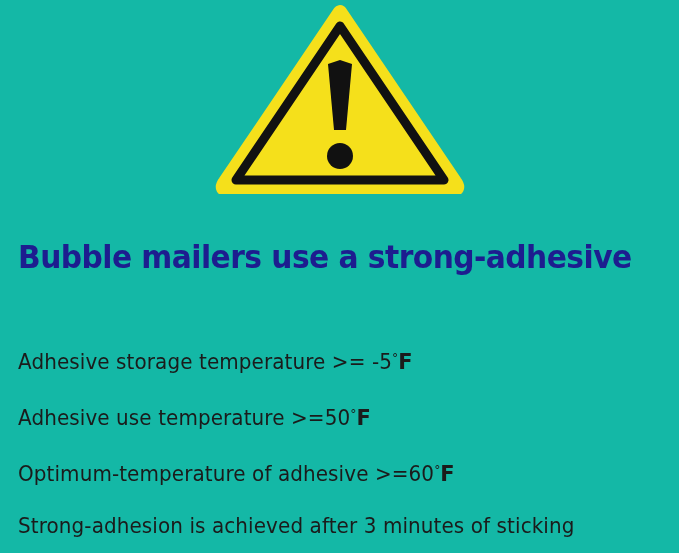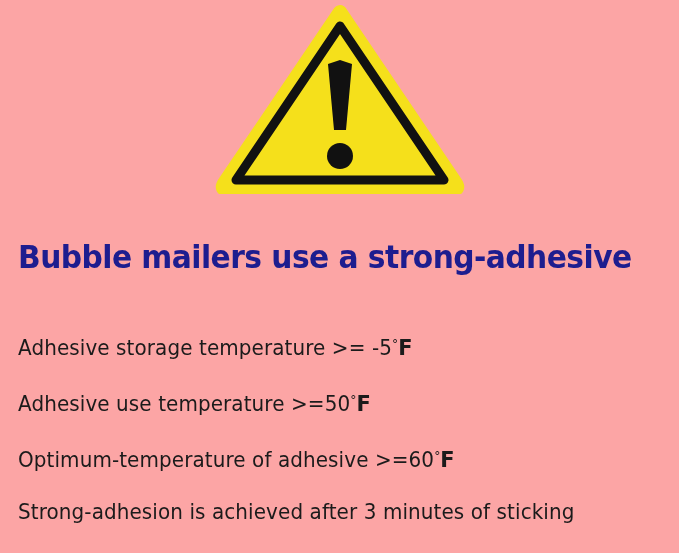--- a/index.html
+++ b/index.html
@@ -10,21 +10,21 @@
     width: 679px;
     height: 553px;
     background: #ffffff;
     font-family: "DejaVu Sans", sans-serif;
     overflow: hidden;
   }
   .page {
     position: relative;
     width: 679px;
     height: 553px;
-    background: #fca5a5;
+    background: #14b8a6;
   }
 
   
   .warning-wrap {
     position: absolute;
     left: 0;
     top: 4px;
     width: 679px;
     height: 195px;
     display: flex;
@@ -49,21 +49,21 @@
     line-height: 38px;
     white-space: nowrap;
     transform: scaleX(0.93);
     transform-origin: left center;
   }
 
   
   .lines {
     position: absolute;
     left: 18px;
-    top: 318px;
+    top: 332px;
     width: 650px;
   }
   .line {
     color: #1b1b1b;
     font-family: "DejaVu Sans", sans-serif;
     font-weight: 400;
     font-size: 21px;
     line-height: 52px;
     white-space: nowrap;
     letter-spacing: 0.1px;

